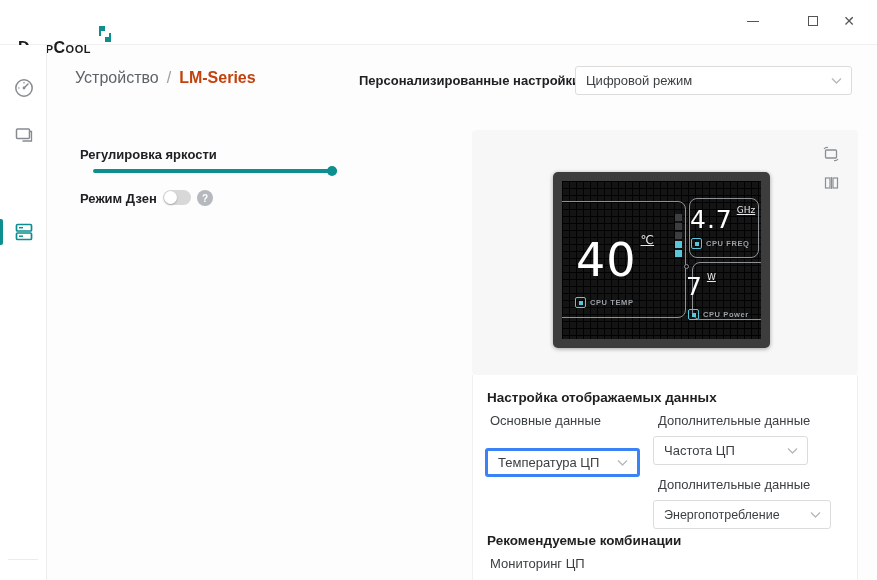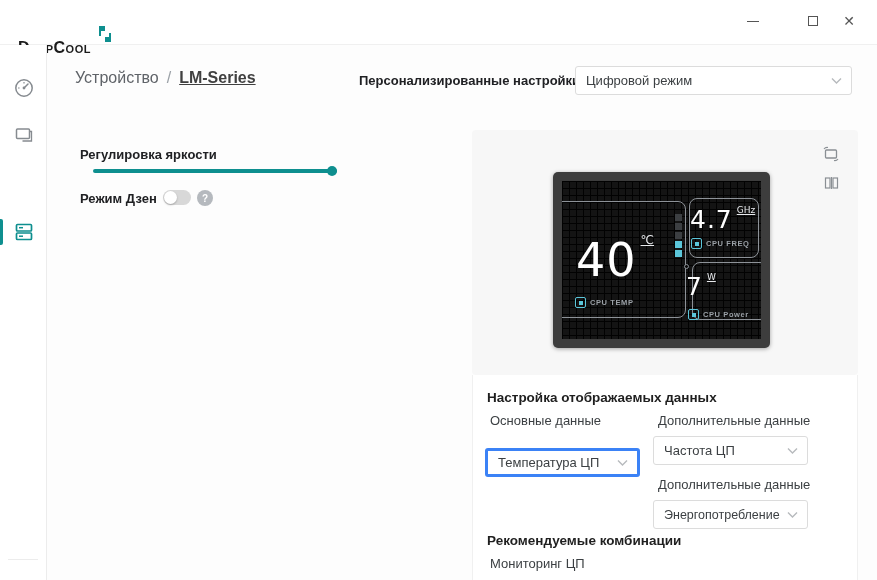--- a/index.html
+++ b/index.html
@@ -19,21 +19,21 @@
   
   .sidebar { position:absolute; left:0; top:45px; width:47px; height:535px; background:#fff; border-right:1px solid #ececec; }
   .side-item { position:absolute; left:0; width:47px; height:34px; display:flex; align-items:center; justify-content:center; cursor:pointer; }
   .active-bar { position:absolute; left:0; top:4px; width:3px; height:26px; background:#0e8f8f; border-radius:0 2px 2px 0; }
   .side-divider { position:absolute; left:8px; top:514px; width:30px; border-top:1px solid #ececec; }
 
   
   .breadcrumb { position:absolute; left:75px; top:69px; font-size:16px; display:flex; gap:8px; align-items:baseline; }
   .bc-parent { color:#5f6368; cursor:pointer; }
   .bc-sep { color:#9aa0a6; }
-  .bc-current { color:#404040; font-weight:700;text-decoration:underline; }
+  .bc-current { color:#c2410c; font-weight:700; }
 
   .pers-label { position:absolute; left:359px; top:73px; font-size:13px; font-weight:700; color:#202124; }
   .select { position:absolute; height:29px; background:#fff; border:1px solid #dcdcdc; border-radius:3px;
             display:flex; align-items:center; padding:0 26px 0 10px; font-size:13px; color:#3c4043; cursor:pointer;text-align:center; }
   .sel-main { left:575px; top:66px; width:277px; }
   .chev { position:absolute; right:9px; top:50%; transform:translateY(-50%); }
 
   .brightness-label { position:absolute; left:80px; top:147px; font-size:13px; font-weight:700; color:#202124; }
   .slider { position:absolute; left:93px; top:165px; width:244px; height:12px; cursor:pointer; }
   .slider-track { position:absolute; left:0; top:4px; width:100%; height:4px; border-radius:2px; background:#0e8f8f; }
@@ -81,21 +81,21 @@
 
   
   .settings { position:absolute; left:472px; top:375px; width:386px; height:205px; background:#fff; border-left:1px solid #f0f0f0; border-right:1px solid #f0f0f0; }
   .ds-title { position:absolute; left:487px; top:390px; font-size:13.5px; font-weight:700; color:#1f1f1f; }
   .ds-label { position:absolute; font-size:13px; color:#3c4043; }
   .lb-primary { left:490px; top:413px; }
   .lb-secondary { left:658px; top:413px; }
   .lb-tertiary { left:658px; top:477px; }
   .sel-primary { left:485px; top:448px; width:155px; border:3px solid #3b82f6; }
   .sel-secondary { left:653px; top:436px; width:155px; }
-  .sel-tertiary { left:653px; top:500px; width:155px; font-size:12.5px; }
+  .sel-tertiary { left:653px; top:500px; width:178px; font-size:12.5px; }
   .rec-title { position:absolute; left:487px; top:533px; font-size:13.5px; font-weight:700; color:#1f1f1f; }
   .rec-item { position:absolute; left:490px; top:556px; font-size:13px; color:#3c4043; cursor:pointer; }
 
   svg { display:block; }
 </style>
 </head>
 <body>
 
 <div id="app">
 

